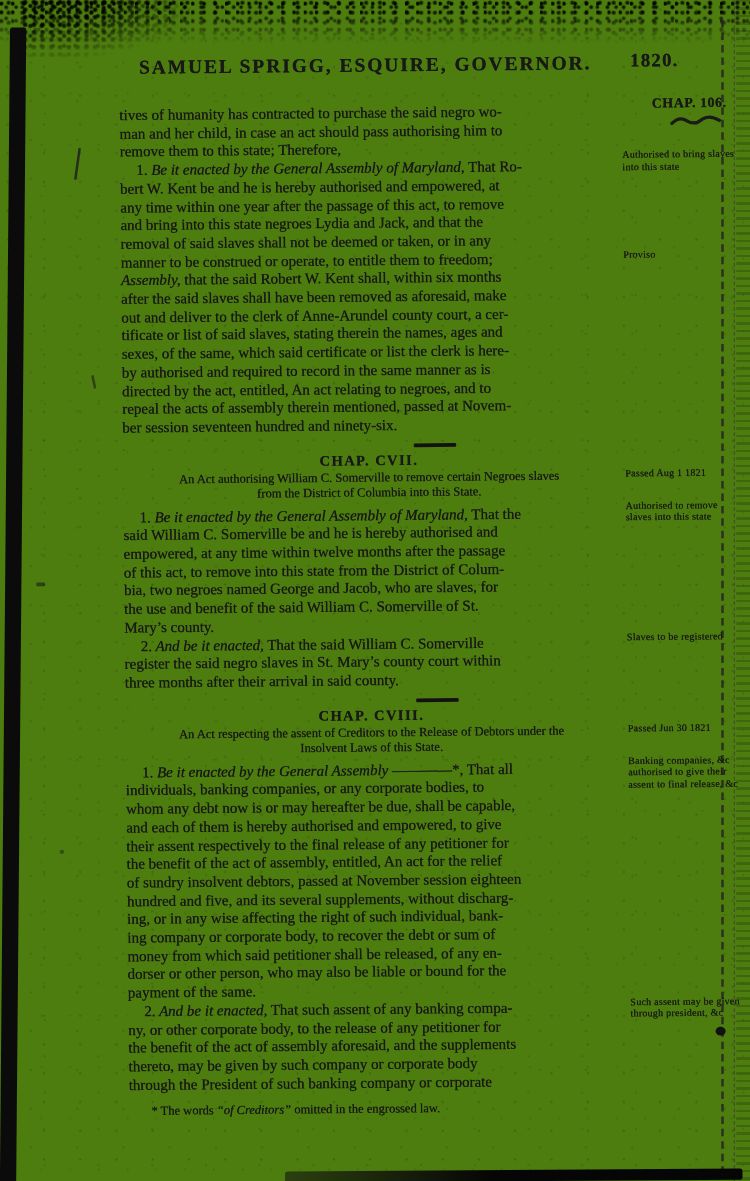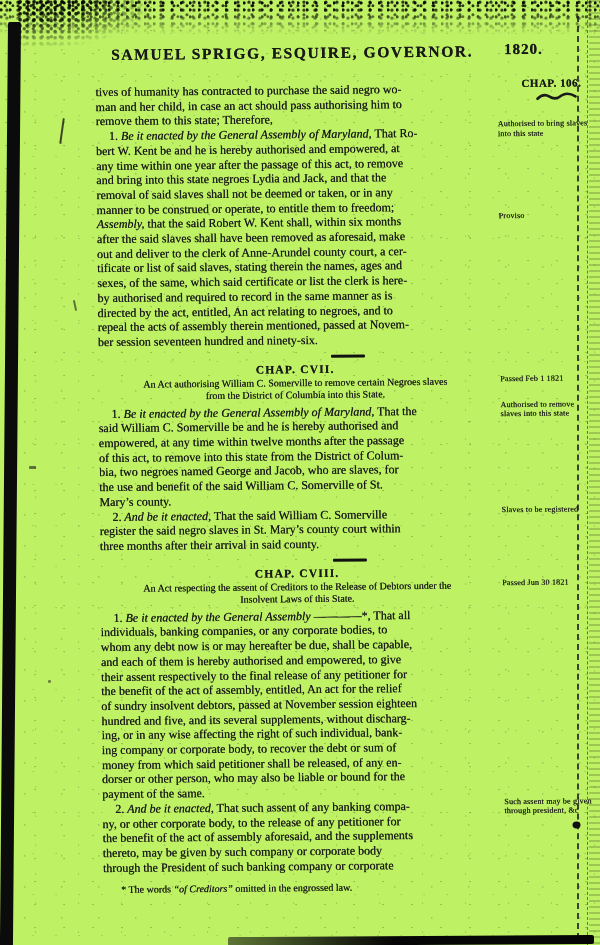--- a/index.html
+++ b/index.html
@@ -1,18 +1,18 @@
 <!DOCTYPE html>
 <html><head>
 <meta charset="utf-8">
 <style>
   html,body{margin:0;padding:0;background:#777;}
   .page{
     position:relative;width:600px;height:945px;overflow:hidden;
-    background:#bef264;
+    background:#4d7c0f;
     font-family:"Liberation Serif","DejaVu Serif",serif;
     color:#181818;
   }
   
   .page::after{
     content:"";position:absolute;inset:0;pointer-events:none;
     background-image:
       radial-gradient(circle at 21% 33%, rgba(20,20,20,.35) .5px, transparent 1.1px),
       radial-gradient(circle at 67% 61%, rgba(20,20,20,.28) .5px, transparent 1.1px),
       radial-gradient(circle at 44% 82%, rgba(20,20,20,.22) .5px, transparent 1px),
@@ -144,29 +144,29 @@
 removal of said slaves shall not be deemed or taken, or in any
 manner to be construed or operate, to entitle them to freedom;
 </span><span class="italic">Assembly,</span><span> that the said Robert W. Kent shall, within six months
 after the said slaves shall have been removed as aforesaid, make
 out and deliver to the clerk of Anne-Arundel county court, a cer-
 tificate or list of said slaves, stating therein the names, ages and
 sexes, of the same, which said certificate or list the clerk is here-
 by authorised and required to record in the same manner as is
 directed by the act, entitled, An act relating to negroes, and to
 repeal the acts of assembly therein mentioned, passed at Novem-
-ber session seventeen hundred and ninety-six.</span><span class="mnote" style="top:-6px;">Authorised to bring slaves into this state</span><span class="mnote" style="top:86px;">Proviso</span></p>
+ber session seventeen hundred and ninety-six.</span><span class="mnote" style="top:-6px;">Authorised to bring slaves into this state</span><span class="mnote" style="top:74px;">Proviso</span></p>
     </section>
 
     <div class="divider"></div>
 
     <section>
       <div class="chap-head">CHAP. CVII.</div>
       <div class="act-title"><span>An Act authorising William C. Somerville to remove certain Negroes slaves
-from the District of Columbia into this State.</span><span class="mnote" style="top:-1px;">Passed Feb 1 1821</span></div>
+from the District of Columbia into this State.</span><span class="mnote" style="top:-1px;">Passed Aug 1 1821</span></div>
       <p class="para indent"><span>1.</span><span class="italic"> Be it enacted by the General Assembly of Maryland,</span><span> That the
 said William C. Somerville be and he is hereby authorised and
 empowered, at any time within twelve months after the passage
 of this act, to remove into this state from the District of Colum-
 bia, two negroes named George and Jacob, who are slaves, for
 the use and benefit of the said William C. Somerville of St.
 Mary’s county.</span><span class="mnote" style="top:-3px;">Authorised to remove slaves into this state</span></p>
       <p class="para indent"><span>2.</span><span class="italic"> And be it enacted,</span><span> That the said William C. Somerville
 register the said negro slaves in St. Mary’s county court within
 three months after their arrival in said county.</span><span class="mnote" style="top:-1px;">Slaves to be registered</span></p>
@@ -183,21 +183,21 @@
 whom any debt now is or may hereafter be due, shall be capable,
 and each of them is hereby authorised and empowered, to give
 their assent respectively to the final release of any petitioner for
 the benefit of the act of assembly, entitled, An act for the relief
 of sundry insolvent debtors, passed at November session eighteen
 hundred and five, and its several supplements, without discharg-
 ing, or in any wise affecting the right of such individual, bank-
 ing company or corporate body, to recover the debt or sum of
 money from which said petitioner shall be released, of any en-
 dorser or other person, who may also be liable or bound for the
-payment of the same.</span></p>
+payment of the same.</span><span class="mnote" style="top:-3px;">Banking companies, &amp;c authorised to give their assent to final release, &amp;c</span></p>
       <p class="para indent"><span>2.</span><span class="italic"> And be it enacted,</span><span> That such assent of any banking compa-
 ny, or other corporate body, to the release of any petitioner for
 the benefit of the act of assembly aforesaid, and the supplements
 thereto, may be given by such company or corporate body
 through the President of such banking company or corporate</span><span class="mnote" style="top:-1px;">Such assent may be given through president, &amp;c</span><span class="ink-blot" style="left:470px;top:24px;"></span></p>
     </section>
 
     <div class="footnote"><span>* The words </span><span class="italic">“of Creditors”</span><span> omitted in the engrossed law.</span></div>
 
   </div>

